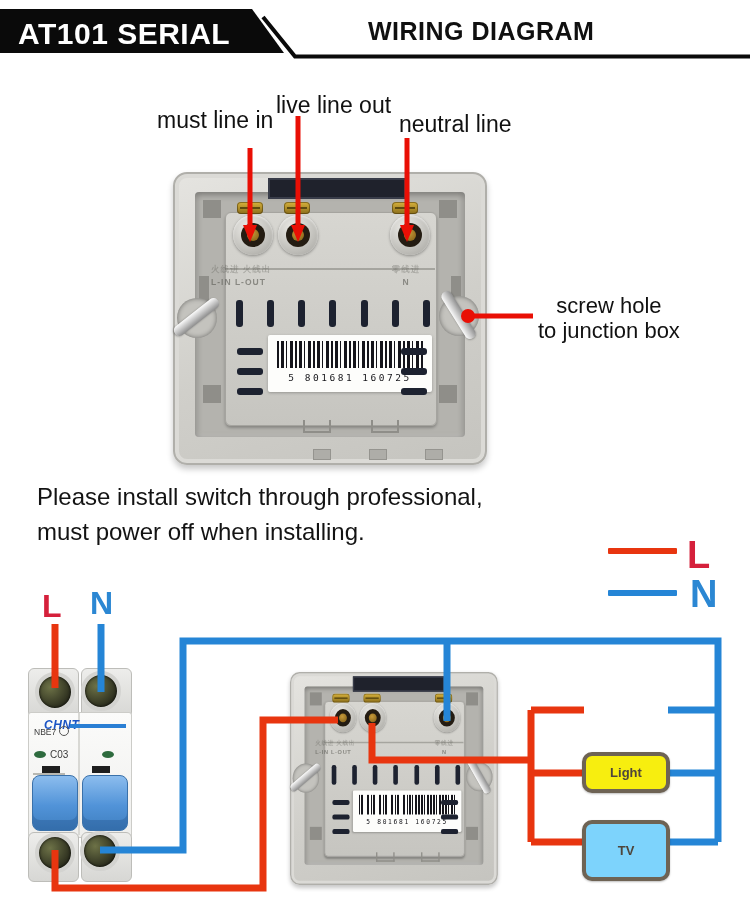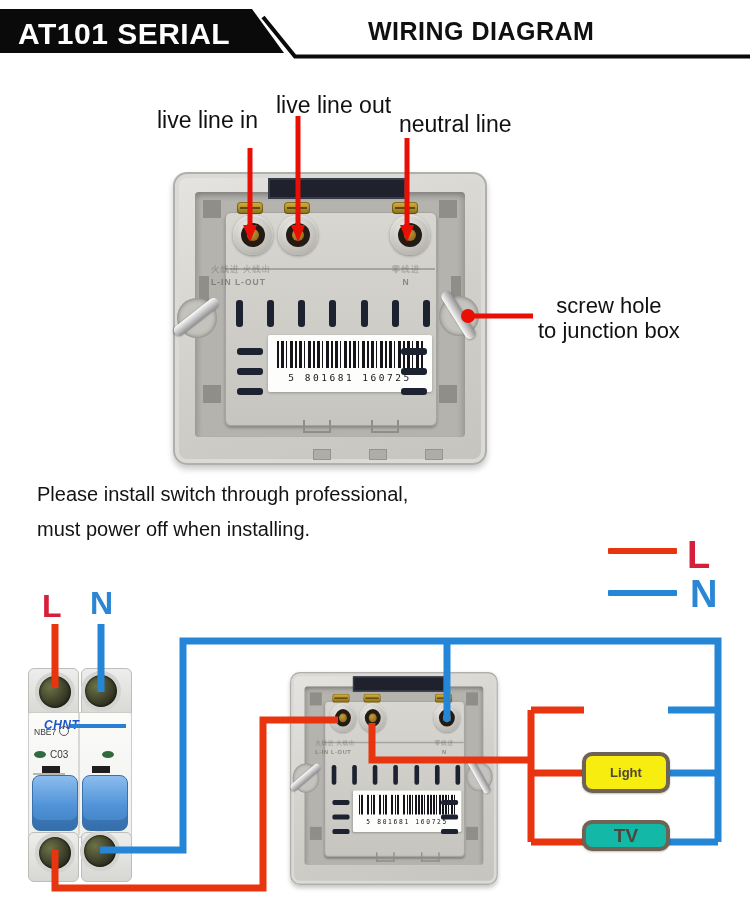--- a/index.html
+++ b/index.html
@@ -6,21 +6,21 @@
   .canvas{position:relative;width:750px;height:913px;background:#fff;overflow:hidden;
           font-family:"Liberation Sans",sans-serif;color:#141414;}
   .abs{position:absolute;}
   
   .hdr-svg{position:absolute;left:0;top:0;z-index:2;}
   .badge{left:18px;top:17px;font-size:30px;font-weight:bold;color:#fff;letter-spacing:.5px;z-index:3;}
   .title{left:368px;top:17px;font-size:25px;font-weight:bold;color:#101010;letter-spacing:.5px;z-index:3;}
   
   .lbl{font-size:23px;color:#111;z-index:6;white-space:nowrap;}
   .screwlbl{left:538px;top:293px;font-size:22px;line-height:25px;color:#111;z-index:6;text-align:center;}
-  .warn{left:37px;font-size:20px;color:#131313;z-index:6;white-space:nowrap;}
+  .warn{left:37px;font-size:24px;color:#131313;z-index:6;white-space:nowrap;}
   
   .leg-line{position:absolute;width:69px;height:6px;border-radius:1px;z-index:6;}
   .leg-letter{position:absolute;font-size:38px;font-weight:bold;z-index:6;line-height:1;}
   .brk-letter{position:absolute;font-size:32px;font-weight:bold;z-index:6;line-height:1;}
   
   .sw{position:absolute;width:314px;height:293px;z-index:1;}
   .sw-plate{position:absolute;inset:0;background:linear-gradient(160deg,#e5e4e0,#d0cfca 55%,#c5c4bf);
             border:2px solid #b0afaa;border-radius:14px;
             box-shadow:0 4px 6px rgba(0,0,0,.22),inset 0 0 0 4px #dbdad6;}
   .sw-inner{position:absolute;left:22px;top:20px;right:22px;bottom:28px;background:#b4b3ae;border-radius:4px;
@@ -94,21 +94,21 @@
 
 <div class="canvas">
 
   <svg class="hdr-svg" width="750" height="70">
     <polygon points="0,9 252,9 284,53 0,53" fill="#0a0a0a"></polygon>
     <path d="M263 17 L295 56.5 L750 56.5" fill="none" stroke="#0a0a0a" stroke-width="4"></path>
   </svg>
   <div class="abs badge">AT101 SERIAL</div>
   <div class="abs title">WIRING DIAGRAM</div>
 
-  <div class="abs lbl" style="left:157px;top:107px">live line in</div>
+  <div class="abs lbl" style="left:157px;top:107px">must line in</div>
   <div class="abs lbl" style="left:276px;top:92px">live line out</div>
   <div class="abs lbl" style="left:399px;top:111px">neutral line</div>
   <div class="abs screwlbl">
     <span>screw hole</span><br>
     <span>to junction box</span>
   </div>
 
   <div class="sw" style="left:173px;top:172px">
     <div class="sw-plate"></div>
     <div class="sw-inner">
@@ -270,21 +270,21 @@
           <i></i>
         </div>
       <div class="sw-clip" style="left:130px"></div>
       <div class="sw-clip" style="left:198px"></div>
     </div>
   </div>
 
   <div class="app" style="top: 752px; height: 41px; font-size: 13px; color: rgb(78, 70, 60); background: rgb(247, 238, 15); border-color: rgb(110, 99, 84);">
     <span>Light</span>
   </div>
-  <div class="app" style="top: 820px; height: 31px; font-size: 19px; color: rgb(78, 70, 60); background: #14b8a6; border-color: rgb(110, 99, 84);">
+  <div class="app" style="top: 820px; height: 61px; font-size: 13px; color: rgb(78, 70, 60); background: #7dd3fc; border-color: rgb(110, 99, 84);">
     <span>TV</span>
   </div>
 
   <svg class="wires" width="750" height="913">
 
     <path d="M250 148 V227" stroke-width="5" fill="none" stroke="#e90f05"></path>
     <polygon points="243,225 257,225 250,242" fill="#e90f05"></polygon>
     <path d="M298 116 V227" stroke-width="5" fill="none" stroke="#e90f05"></path>
     <polygon points="291,225 305,225 298,242" fill="#e90f05"></polygon>
     <path d="M407 138 V227" stroke-width="5" fill="none" stroke="#e90f05"></path>

